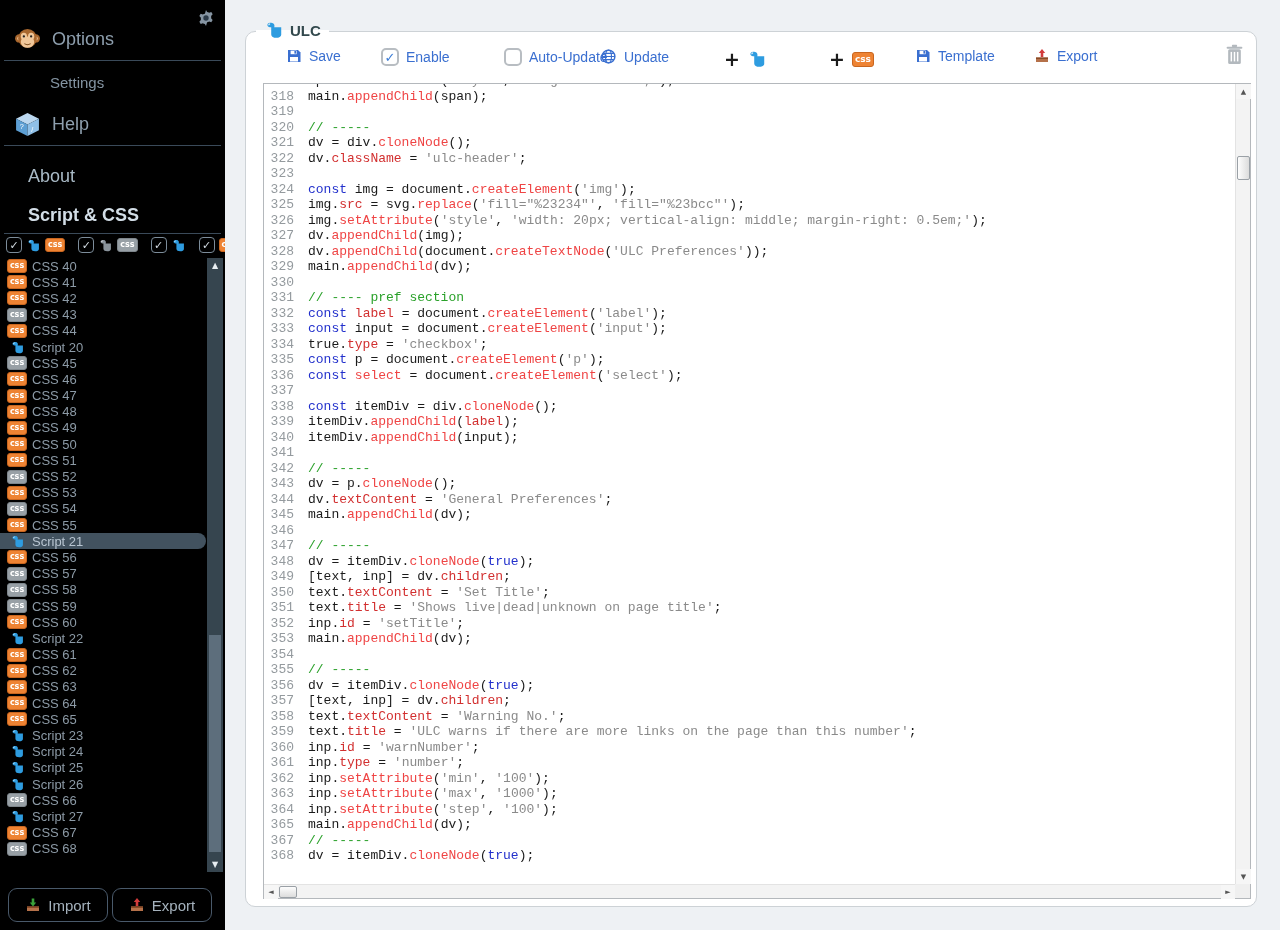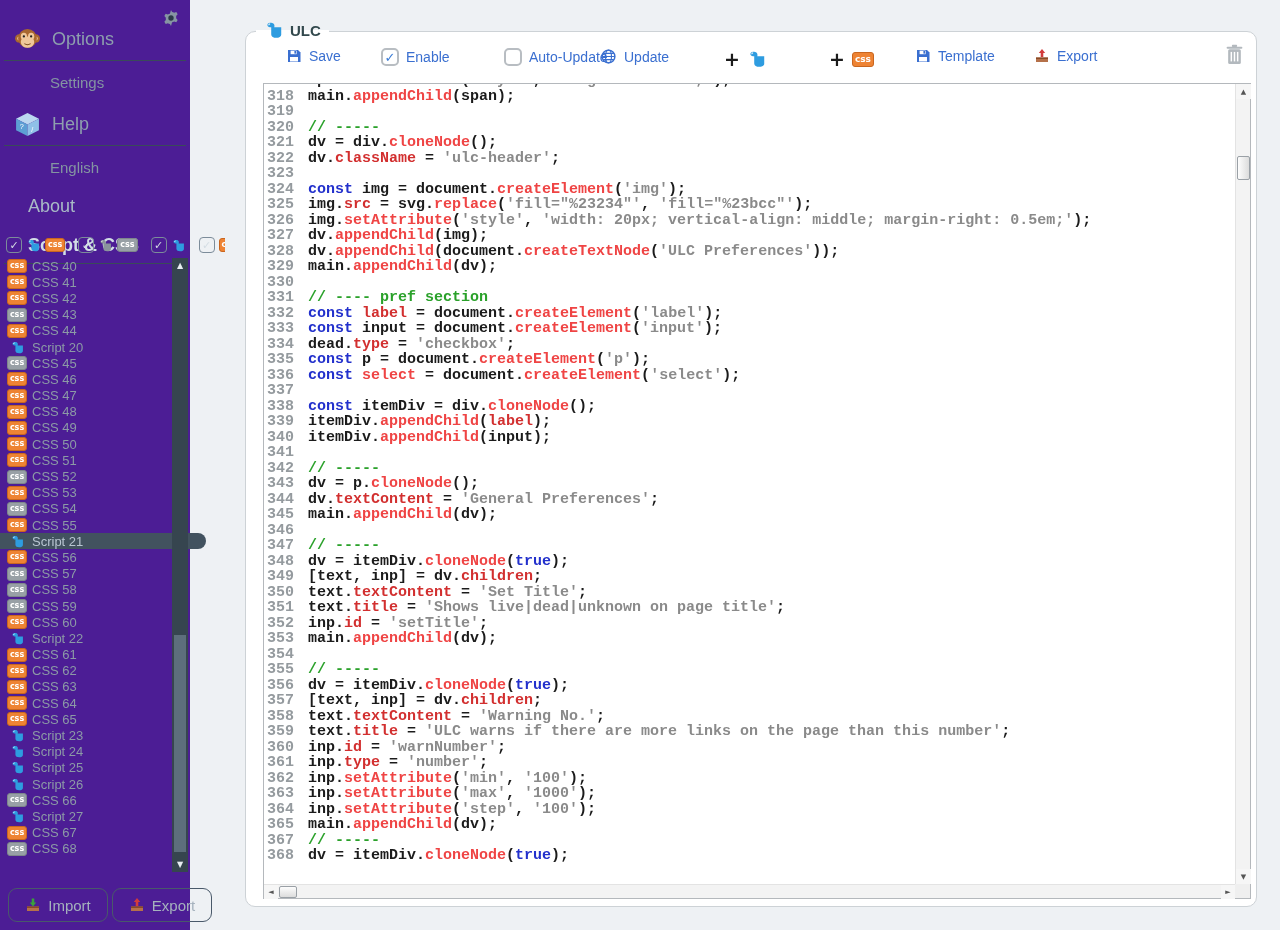--- a/index.html
+++ b/index.html
@@ -1,21 +1,21 @@
 <!DOCTYPE html>
 <html><head>
 <meta charset="utf-8">
 <style>
   * { box-sizing: border-box; margin: 0; padding: 0; }
   html,body { width:1280px; height:930px; overflow:hidden;
     font-family:"Liberation Sans", sans-serif; background:#eef1f4; }
 
   
-  .sidebar { position:absolute; left:0; top:0; width:190px; height:930px;
-    background:#4c1d95; color:#8c9aa6; }
+  .sidebar { position:absolute; left:0; top:0; width:225px; height:930px;
+    background:#000000; color:#8c9aa6; }
   .gear { position:absolute; top:9px; right:10px; width:18px; height:18px; cursor:pointer; }
   .nav-header { display:flex; align-items:center; gap:11px; padding:0 0 7px 10px;
     font-size:18px; color:#8e9fae; border-bottom:1px solid #3a4a59; margin:0 4px 0 4px; }
   .nav-header .hicon { width:27px; height:27px; flex:none; }
   .nav-sub { padding:13px 0 0 50px; font-size:15px; color:#8494a2; cursor:pointer; }
   .nav-plain { padding:20px 0 0 28px; font-size:18px; color:#a9bac6; cursor:pointer; }
   .nav-title { margin:18px 4px 0 4px; padding:0 0 7px 24px; font-size:18px; font-weight:600;
     color:#d2dde6; border-bottom:1px solid #3a4a59; }
 
   .filters { position:absolute; top:235px; left:6px; right:22px; height:20px;
@@ -66,21 +66,21 @@
     background:#fff; display:flex; align-items:center; justify-content:center;
     font-family:"DejaVu Sans", sans-serif; font-size:13px; font-weight:bold;
     color:#3a7bd5; line-height:1; }
   .plus { font-size:19px; font-weight:bold; color:#1b1b1b; font-family:"DejaVu Sans", sans-serif; }
   .trash { position:absolute; top:12px; right:12px; width:19px; height:22px; cursor:pointer; }
 
   
   .editor { position:absolute; left:17px; top:51px; width:988px; height:816px;
     border:1px solid #b4b8bc; background:#fff; }
   .codearea { position:absolute; left:0; top:0; right:15px; bottom:14px; overflow:hidden;
-    font-family:"Liberation Mono", monospace; font-size:15px;font-weight:bold; }
+    font-family:"Liberation Mono", monospace; font-size:13px; }
   .row { display:flex; height:15.5px; line-height:15.5px; white-space:pre; }
   .row:first-child { margin-top:-11px; }
   .ln { width:44px; flex:none; text-align:right; padding-right:14px; color:#949a9e; }
   .tok-p { color:#1b1b1b; }
   .tok-k { color:#2230cc; }
   .tok-m { color:#ef4444; }
   .tok-r { color:#d22f2f; }
   .tok-s { color:#8a8a8a; }
   .tok-c { color:#2aa12a; }
 
@@ -137,21 +137,20 @@
         <svg viewBox="0 0 26 26">
             <polygon points="13,2 24,7.5 13,13 2,7.5" fill="#bcd8f0"></polygon>
             <polygon points="2,7.5 13,13 13,24 2,18.5" fill="#5d9fd4"></polygon>
             <polygon points="24,7.5 13,13 13,24 24,18.5" fill="#8fc0e8"></polygon>
             <text x="5.5" y="17.5" font-size="7" fill="#fff" font-family="Liberation Sans, sans-serif">?</text>
             <text x="16.5" y="20" font-size="7" fill="#fff" font-family="Liberation Sans, sans-serif">/</text>
           </svg>
       </span>
       <span>Help</span>
     </div>
-    <div class="nav-sub">English</div>
 
     <div class="nav-plain">About</div>
     <div class="nav-title">Script &amp; CSS</div>
   </div>
 
   <div class="filters" id="filter-row">
       <span class="fgroup">
         <span class="chk">✓</span>
         <span style="display: inline-flex;">
           <svg width="15" height="15" viewBox="0 0 18 18">
@@ -574,21 +573,21 @@
           <div class="row"><span class="ln">324</span><span class="tok-k">const</span><span class="tok-p"> img = document.</span><span class="tok-m">createElement</span><span class="tok-p">(</span><span class="tok-s">'img'</span><span class="tok-p">);</span></div>
           <div class="row"><span class="ln">325</span><span class="tok-p">img.</span><span class="tok-r">src</span><span class="tok-p"> = svg.</span><span class="tok-m">replace</span><span class="tok-p">(</span><span class="tok-s">'fill="%23234"'</span><span class="tok-p">, </span><span class="tok-s">'fill="%23bcc"'</span><span class="tok-p">);</span></div>
           <div class="row"><span class="ln">326</span><span class="tok-p">img.</span><span class="tok-m">setAttribute</span><span class="tok-p">(</span><span class="tok-s">'style'</span><span class="tok-p">, </span><span class="tok-s">'width: 20px; vertical-align: middle; margin-right: 0.5em;'</span><span class="tok-p">);</span></div>
           <div class="row"><span class="ln">327</span><span class="tok-p">dv.</span><span class="tok-m">appendChild</span><span class="tok-p">(img);</span></div>
           <div class="row"><span class="ln">328</span><span class="tok-p">dv.</span><span class="tok-m">appendChild</span><span class="tok-p">(document.</span><span class="tok-m">createTextNode</span><span class="tok-p">(</span><span class="tok-s">'ULC Preferences'</span><span class="tok-p">));</span></div>
           <div class="row"><span class="ln">329</span><span class="tok-p">main.</span><span class="tok-m">appendChild</span><span class="tok-p">(dv);</span></div>
           <div class="row"><span class="ln">330</span></div>
           <div class="row"><span class="ln">331</span><span class="tok-c">// ---- pref section</span></div>
           <div class="row"><span class="ln">332</span><span class="tok-k">const</span><span class="tok-p"> </span><span class="tok-r">label</span><span class="tok-p"> = document.</span><span class="tok-m">createElement</span><span class="tok-p">(</span><span class="tok-s">'label'</span><span class="tok-p">);</span></div>
           <div class="row"><span class="ln">333</span><span class="tok-k">const</span><span class="tok-p"> input = document.</span><span class="tok-m">createElement</span><span class="tok-p">(</span><span class="tok-s">'input'</span><span class="tok-p">);</span></div>
-          <div class="row"><span class="ln">334</span><span class="tok-p">dead.</span><span class="tok-r">type</span><span class="tok-p"> = </span><span class="tok-s">'checkbox'</span><span class="tok-p">;</span></div>
+          <div class="row"><span class="ln">334</span><span class="tok-p">true.</span><span class="tok-r">type</span><span class="tok-p"> = </span><span class="tok-s">'checkbox'</span><span class="tok-p">;</span></div>
           <div class="row"><span class="ln">335</span><span class="tok-k">const</span><span class="tok-p"> p = document.</span><span class="tok-m">createElement</span><span class="tok-p">(</span><span class="tok-s">'p'</span><span class="tok-p">);</span></div>
           <div class="row"><span class="ln">336</span><span class="tok-k">const</span><span class="tok-p"> </span><span class="tok-m">select</span><span class="tok-p"> = document.</span><span class="tok-m">createElement</span><span class="tok-p">(</span><span class="tok-s">'select'</span><span class="tok-p">);</span></div>
           <div class="row"><span class="ln">337</span></div>
           <div class="row"><span class="ln">338</span><span class="tok-k">const</span><span class="tok-p"> itemDiv = div.</span><span class="tok-m">cloneNode</span><span class="tok-p">();</span></div>
           <div class="row"><span class="ln">339</span><span class="tok-p">itemDiv.</span><span class="tok-m">appendChild</span><span class="tok-p">(</span><span class="tok-r">label</span><span class="tok-p">);</span></div>
           <div class="row"><span class="ln">340</span><span class="tok-p">itemDiv.</span><span class="tok-m">appendChild</span><span class="tok-p">(input);</span></div>
           <div class="row"><span class="ln">341</span></div>
           <div class="row"><span class="ln">342</span><span class="tok-c">// -----</span></div>
           <div class="row"><span class="ln">343</span><span class="tok-p">dv = p.</span><span class="tok-m">cloneNode</span><span class="tok-p">();</span></div>
           <div class="row"><span class="ln">344</span><span class="tok-p">dv.</span><span class="tok-r">textContent</span><span class="tok-p"> = </span><span class="tok-s">'General Preferences'</span><span class="tok-p">;</span></div>

